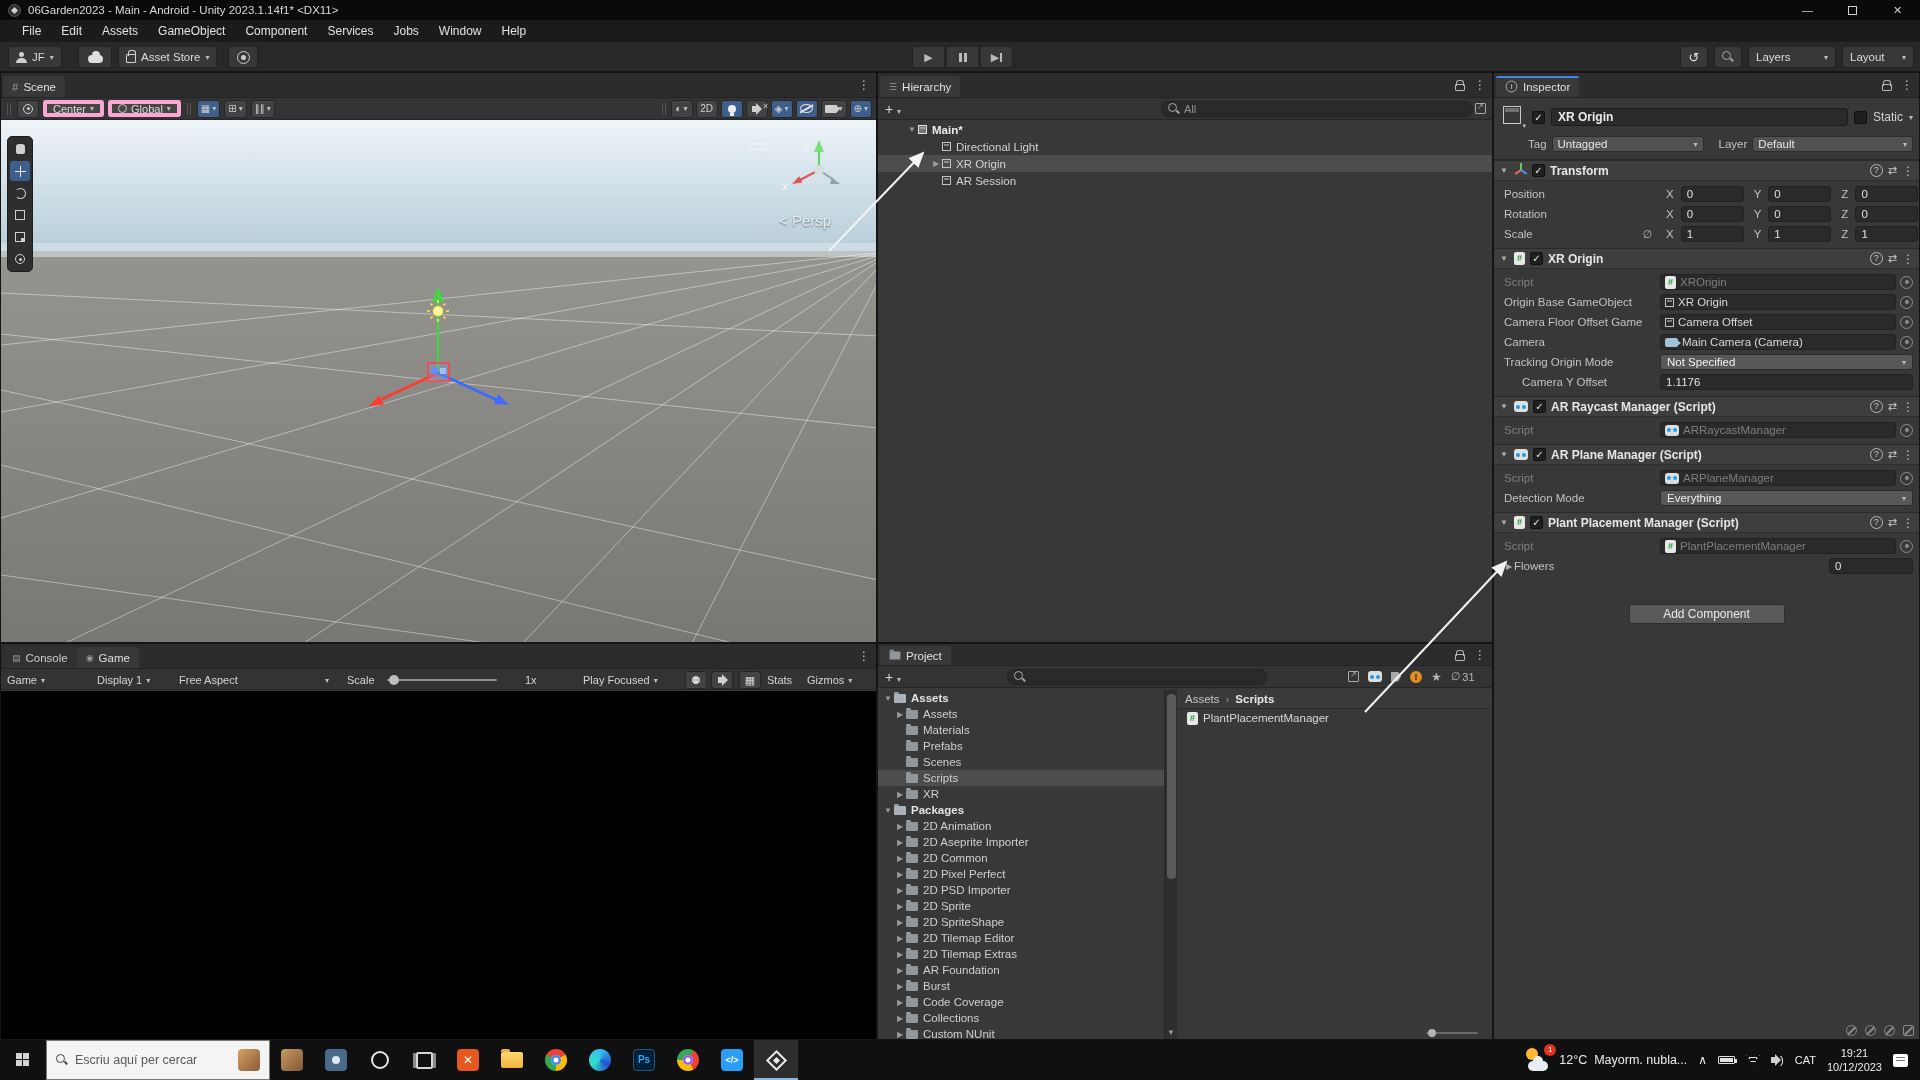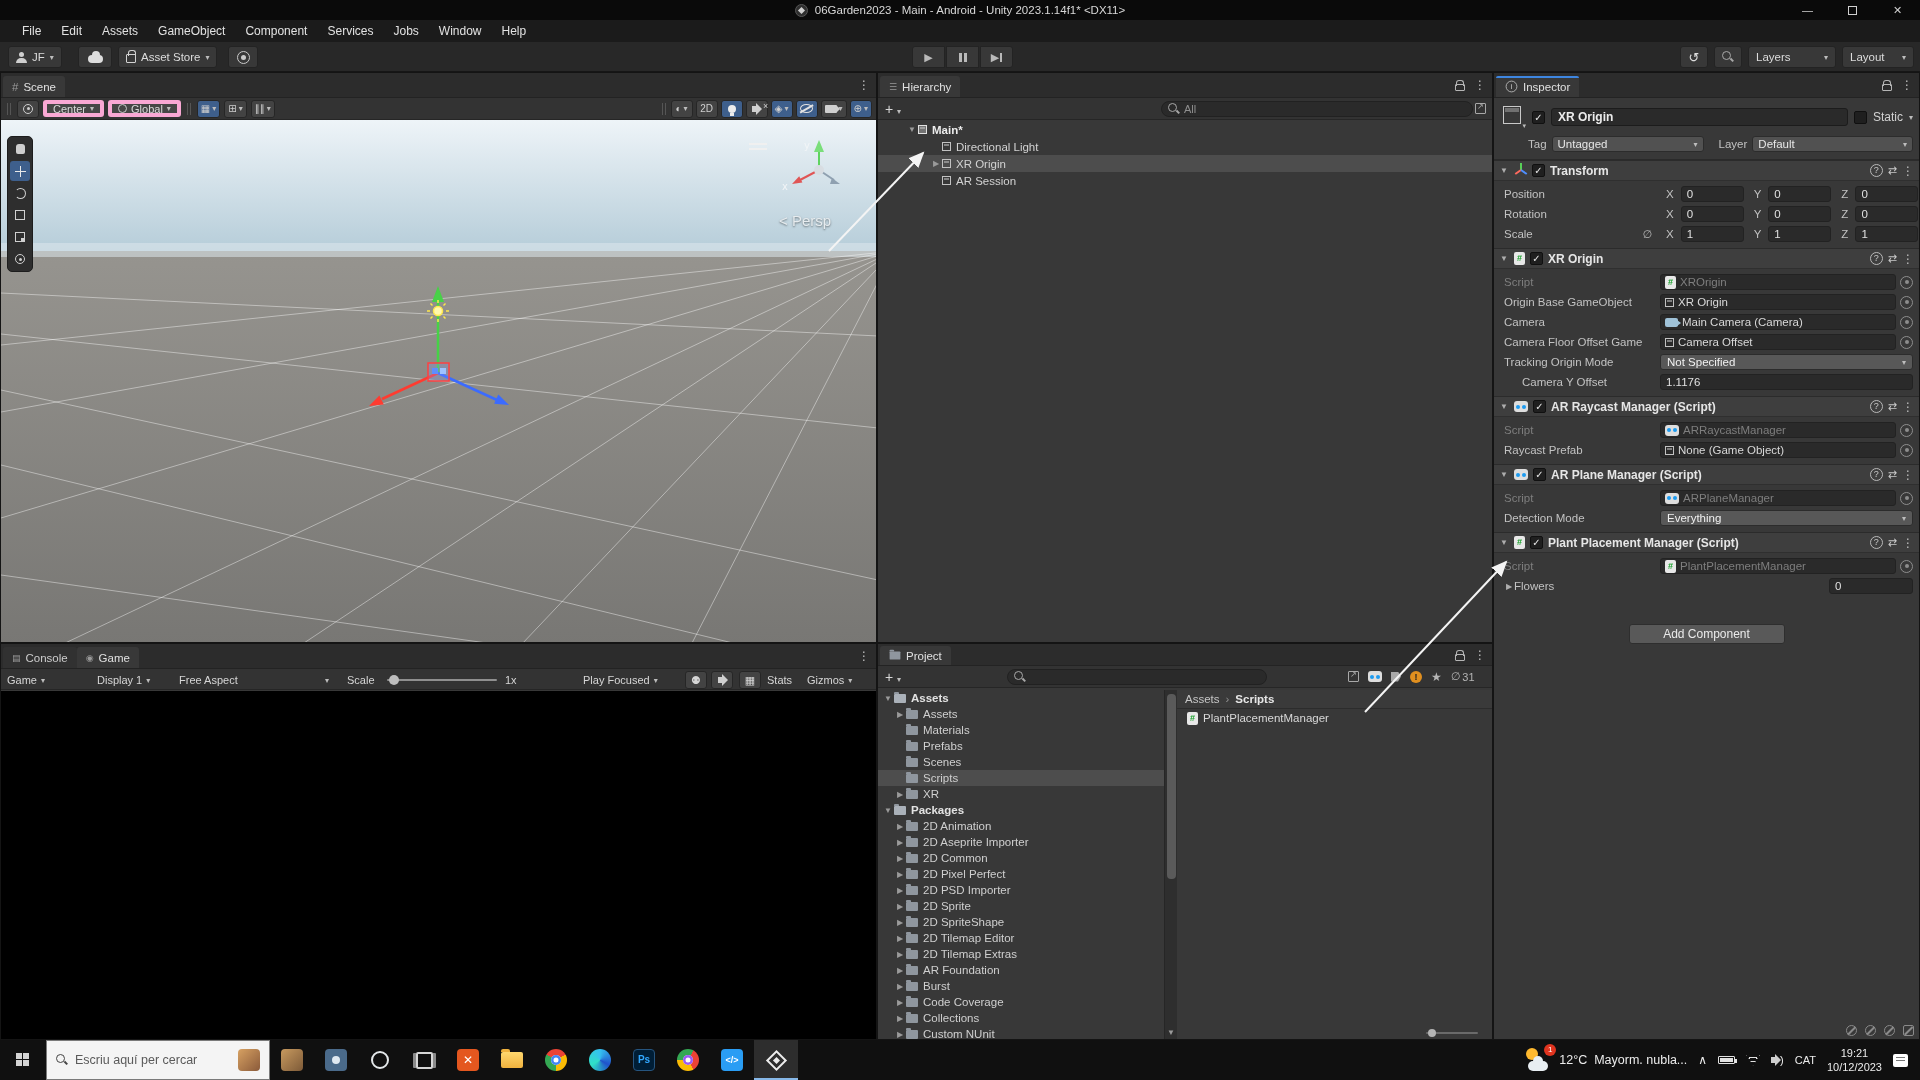--- a/index.html
+++ b/index.html
@@ -1,20 +1,20 @@
 <!DOCTYPE html>
 <html><head>
 <meta charset="utf-8">
 <style>
   * { margin:0; padding:0; box-sizing:border-box; }
   html,body { width:1920px; height:1080px; overflow:hidden; }
   body { position:relative; background:#383838; font-family:"Liberation Sans","DejaVu Sans",sans-serif; font-size:12px; color:#d2d2d2; }
 
   
-  .titlebar { position:absolute; left:0; top:0; width:1920px; height:20px; background:#0a0a0a; display:flex; align-items:center; gap:7px; padding:0 8px; color:#d8d8d8; font-size:11.5px;justify-content:center; }
+  .titlebar { position:absolute; left:0; top:0; width:1920px; height:20px; background:#0a0a0a; display:flex; align-items:center; gap:7px; padding:0 8px; color:#d8d8d8; font-size:11.5px; }
   .unity-badge { width:13px; height:13px; border-radius:50%; background:#2e2e2e; border:1px solid #555; position:relative; }
   .unity-badge::after { content:''; position:absolute; inset:3px; background:#cfcfcf; transform:rotate(45deg); }
   .win-controls { position:absolute; right:0; top:0; height:20px; display:flex; }
   .win-btn { width:45px; height:20px; display:flex; align-items:center; justify-content:center; color:#d0d0d0; font-size:11px; }
   .i-maxsq { width:9px; height:9px; border:1px solid #d0d0d0; }
 
   .menubar { position:absolute; left:0; top:20px; width:1920px; height:22px; background:#1b1b1b; display:flex; align-items:center; padding-left:12px; }
   .menu-item { padding:0 10px; color:#e2e2e2; font-size:12px; }
 
   .maintoolbar { position:absolute; left:0; top:42px; width:1920px; height:30px; background:#282828; border-bottom:1px solid #161616; }
@@ -422,21 +422,21 @@
     <span class="gt-item flatdrop" style="left:178px;width:150px;">
         <span>Free Aspect</span>
         <span class="caret" style="margin-left:auto;">▾</span>
       </span>
     <span class="gt-item" style="left:346px;">
         <span>Scale</span>
       </span>
     <span class="gt-item" style="left:386px;">
         <span class="slider-track"></span>
       </span>
-    <span class="gt-item" style="left:504px;">1x</span>
+    <span class="gt-item" style="left:524px;">1x</span>
     <span class="gt-item flatdrop" style="left:582px;">
         <span>Play Focused</span>
         <span class="caret">▾</span>
       </span>
     <span class="gt-item iconbtn" style="left:684px;top:2px;">⚉</span>
     <span class="gt-item iconbtn" style="left:710px;top:2px;">
         <span class="spk"></span>
       </span>
     <span class="gt-item iconbtn" style="left:738px;top:2px;">▦</span>
     <span class="gt-item" style="left:766px;">Stats</span>
@@ -753,32 +753,32 @@
           </div>
           <div class="frow">
             <span class="flabel">Origin Base GameObject</span>
             <span class="objfield">
               <span class="ic ic-cube"></span>
               <span>XR Origin</span>
             </span>
             <span class="objtarget"></span>
           </div>
           <div class="frow">
+            <span class="flabel">Camera Floor Offset Game</span>
+            <span class="objfield">
+              <span class="ic ic-cube"></span>
+              <span>Camera Offset</span>
+            </span>
+            <span class="objtarget"></span>
+          </div>
+          <div class="frow">
             <span class="flabel">Camera</span>
             <span class="objfield">
               <span class="ic ic-camera"></span>
               <span>Main Camera (Camera)</span>
-            </span>
-            <span class="objtarget"></span>
-          </div>
-          <div class="frow">
-            <span class="flabel">Camera Floor Offset Game</span>
-            <span class="objfield">
-              <span class="ic ic-cube"></span>
-              <span>Camera Offset</span>
             </span>
             <span class="objtarget"></span>
           </div>
           <div class="frow">
             <span class="flabel">Tracking Origin Mode</span>
             <span class="dropfield">
               <span>Not Specified</span>
               <span class="caret" style="margin-left:auto;">▾</span>
             </span>
           </div>
@@ -803,28 +803,20 @@
         </div>
         <div class="comp-body">
           <div class="frow">
             <span class="flabel muted">Script</span>
             <span class="objfield">
               <span class="ic ic-ar">
                 <i></i>
                 <i></i>
               </span>
               <span class="muted">ARRaycastManager</span>
-            </span>
-            <span class="objtarget"></span>
-          </div>
-          <div class="frow">
-            <span class="flabel">Raycast Prefab</span>
-            <span class="objfield">
-              <span class="ic ic-cube"></span>
-              <span>None (Game Object)</span>
             </span>
             <span class="objtarget"></span>
           </div>
         </div>
       </div>
       <div class="comp">
         <div class="comp-head">
           <span class="fold-arrow">▼</span>
     <span class="ic ic-ar">
             <i></i>

